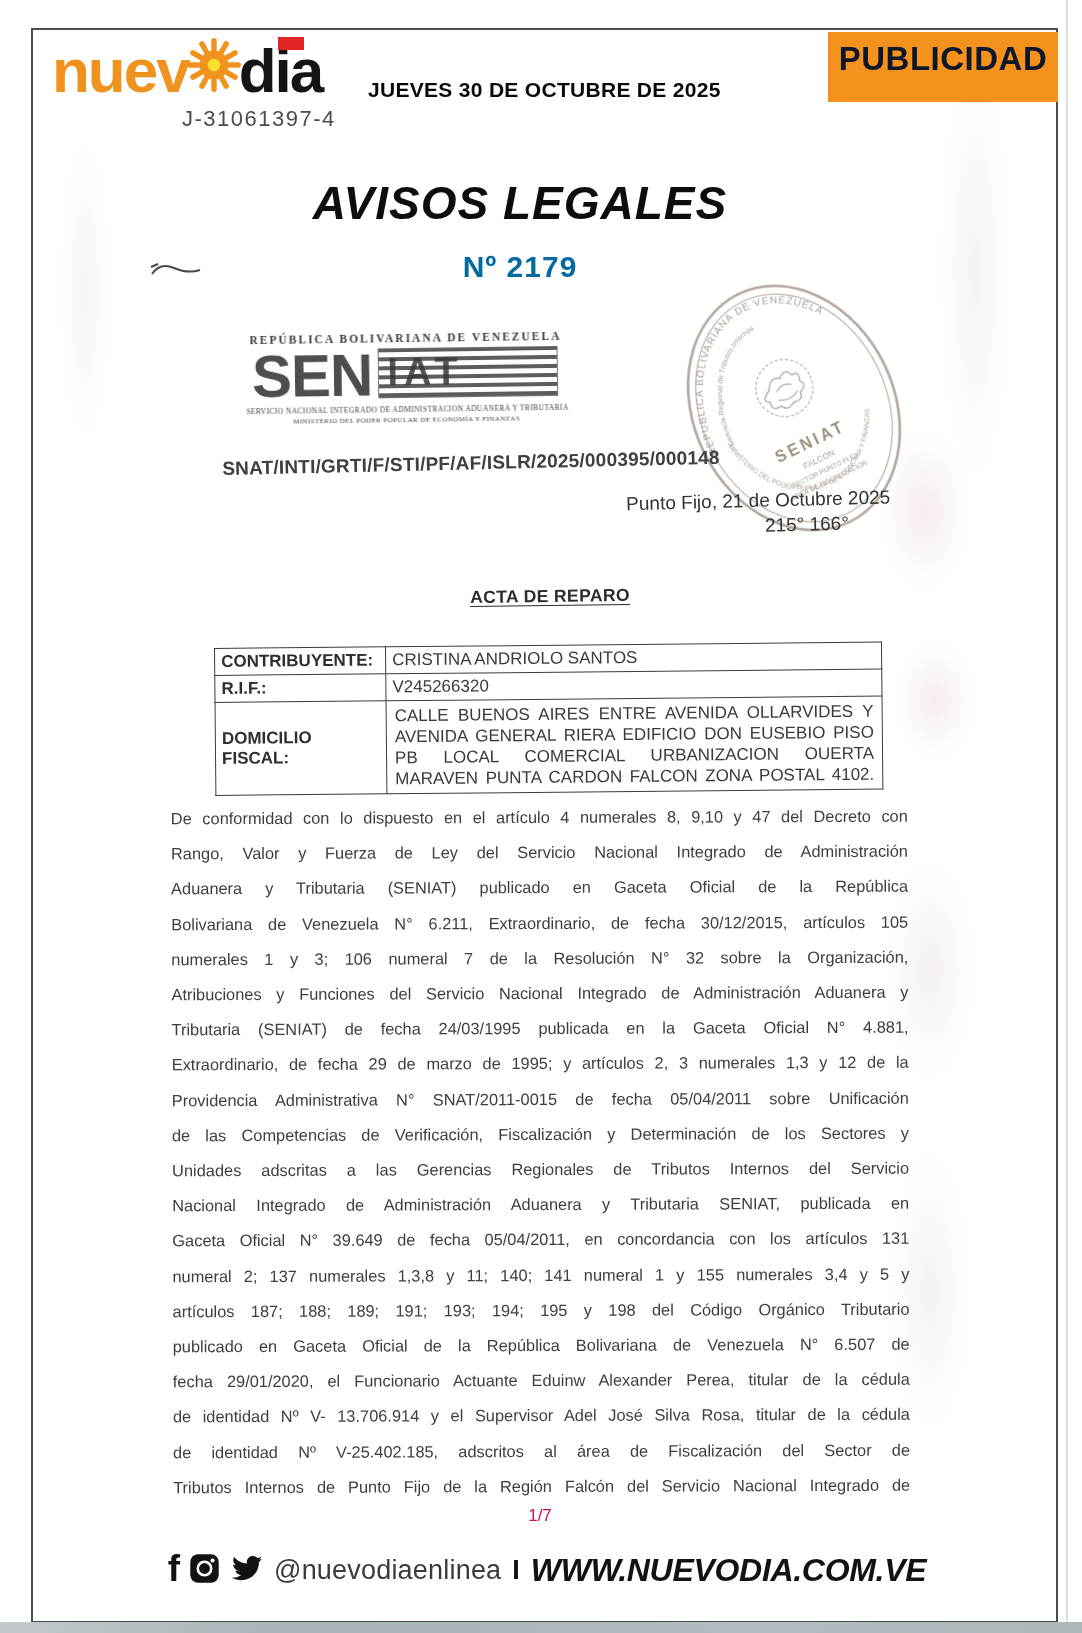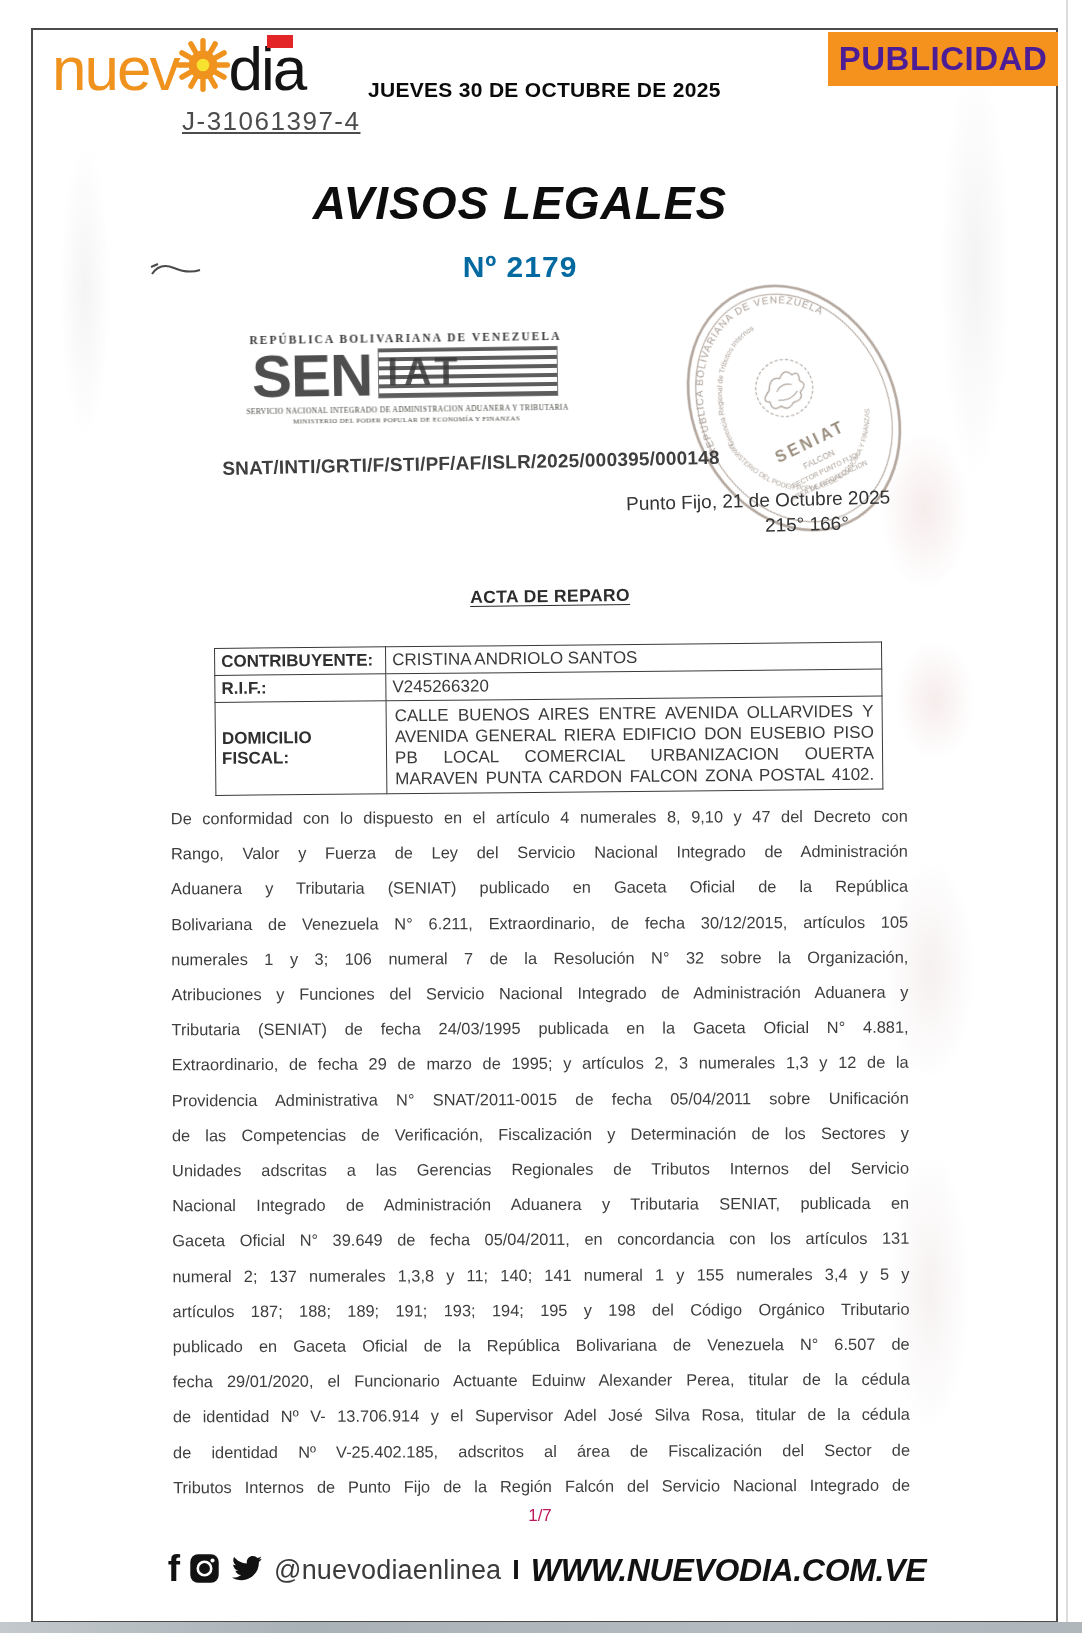--- a/index.html
+++ b/index.html
@@ -4,32 +4,32 @@
 <style>
   html,body{margin:0;padding:0;background:#ffffff;}
   .canvas{position:relative;width:1082px;height:1633px;background:#ffffff;overflow:hidden;
           font-family:"Liberation Sans",sans-serif;color:#3d3d3d;}
 
   
   .frame{position:absolute;left:31px;top:28px;width:1023px;height:1591px;
          border:2.5px solid #4b4b4b;z-index:1;}
 
   
-  .logo{position:absolute;left:52px;top:38px;z-index:3;display:flex;align-items:flex-start;
-        font-weight:400;font-size:62px;letter-spacing:-2px;line-height:1;}
+  .logo{position:absolute;left:52px;top:38px;z-index:3;display:flex;align-items:flex-end;
+        font-weight:700;font-size:62px;letter-spacing:-2px;line-height:1;}
   .logo-nuev{color:#F0921E;}
   .sun-wrap{display:inline-block;margin:0 -2px;}
   .logo-dia{color:#141414;position:relative;}
   .red-tick{position:absolute;left:39px;top:-3px;width:26px;height:13px;background:#E42528;}
-  .logo-rif{position:absolute;left:182px;top:106px;z-index:3;font-size:26px;color:#4c4c4c;
-            letter-spacing:1.5px;text-decoration:underline;}
+  .logo-rif{position:absolute;left:182px;top:106px;z-index:3;font-size:22px;color:#4c4c4c;
+            letter-spacing:1.5px;}
   .edition-date{position:absolute;left:368px;top:78px;z-index:3;font-size:21px;font-weight:bold;
                 color:#0a0a0a;letter-spacing:.3px;text-align:center;}
-  .banner{position:absolute;left:828px;top:32px;width:230px;height:54px;z-index:4;
-          background:#F5921E;color:#4c1d95;font-size:33px;font-weight:800;
+  .banner{position:absolute;left:828px;top:32px;width:230px;height:70px;z-index:4;
+          background:#F5921E;color:#0f172a;font-size:33px;font-weight:800;
           text-align:center;line-height:54px;letter-spacing:.5px;}
 
   
   .big-title{position:absolute;left:240px;top:176px;width:560px;text-align:center;z-index:3;}
   .big-title .main{font-size:46px;font-weight:800;color:#0d0d0d;letter-spacing:1px;font-style:italic;}
   .big-title .num{font-size:30px;font-weight:700;color:#0369a1;margin-top:20px;letter-spacing:1px;}
 
   
   .squiggle{position:absolute;left:150px;top:258px;z-index:3;opacity:.8;}
 

